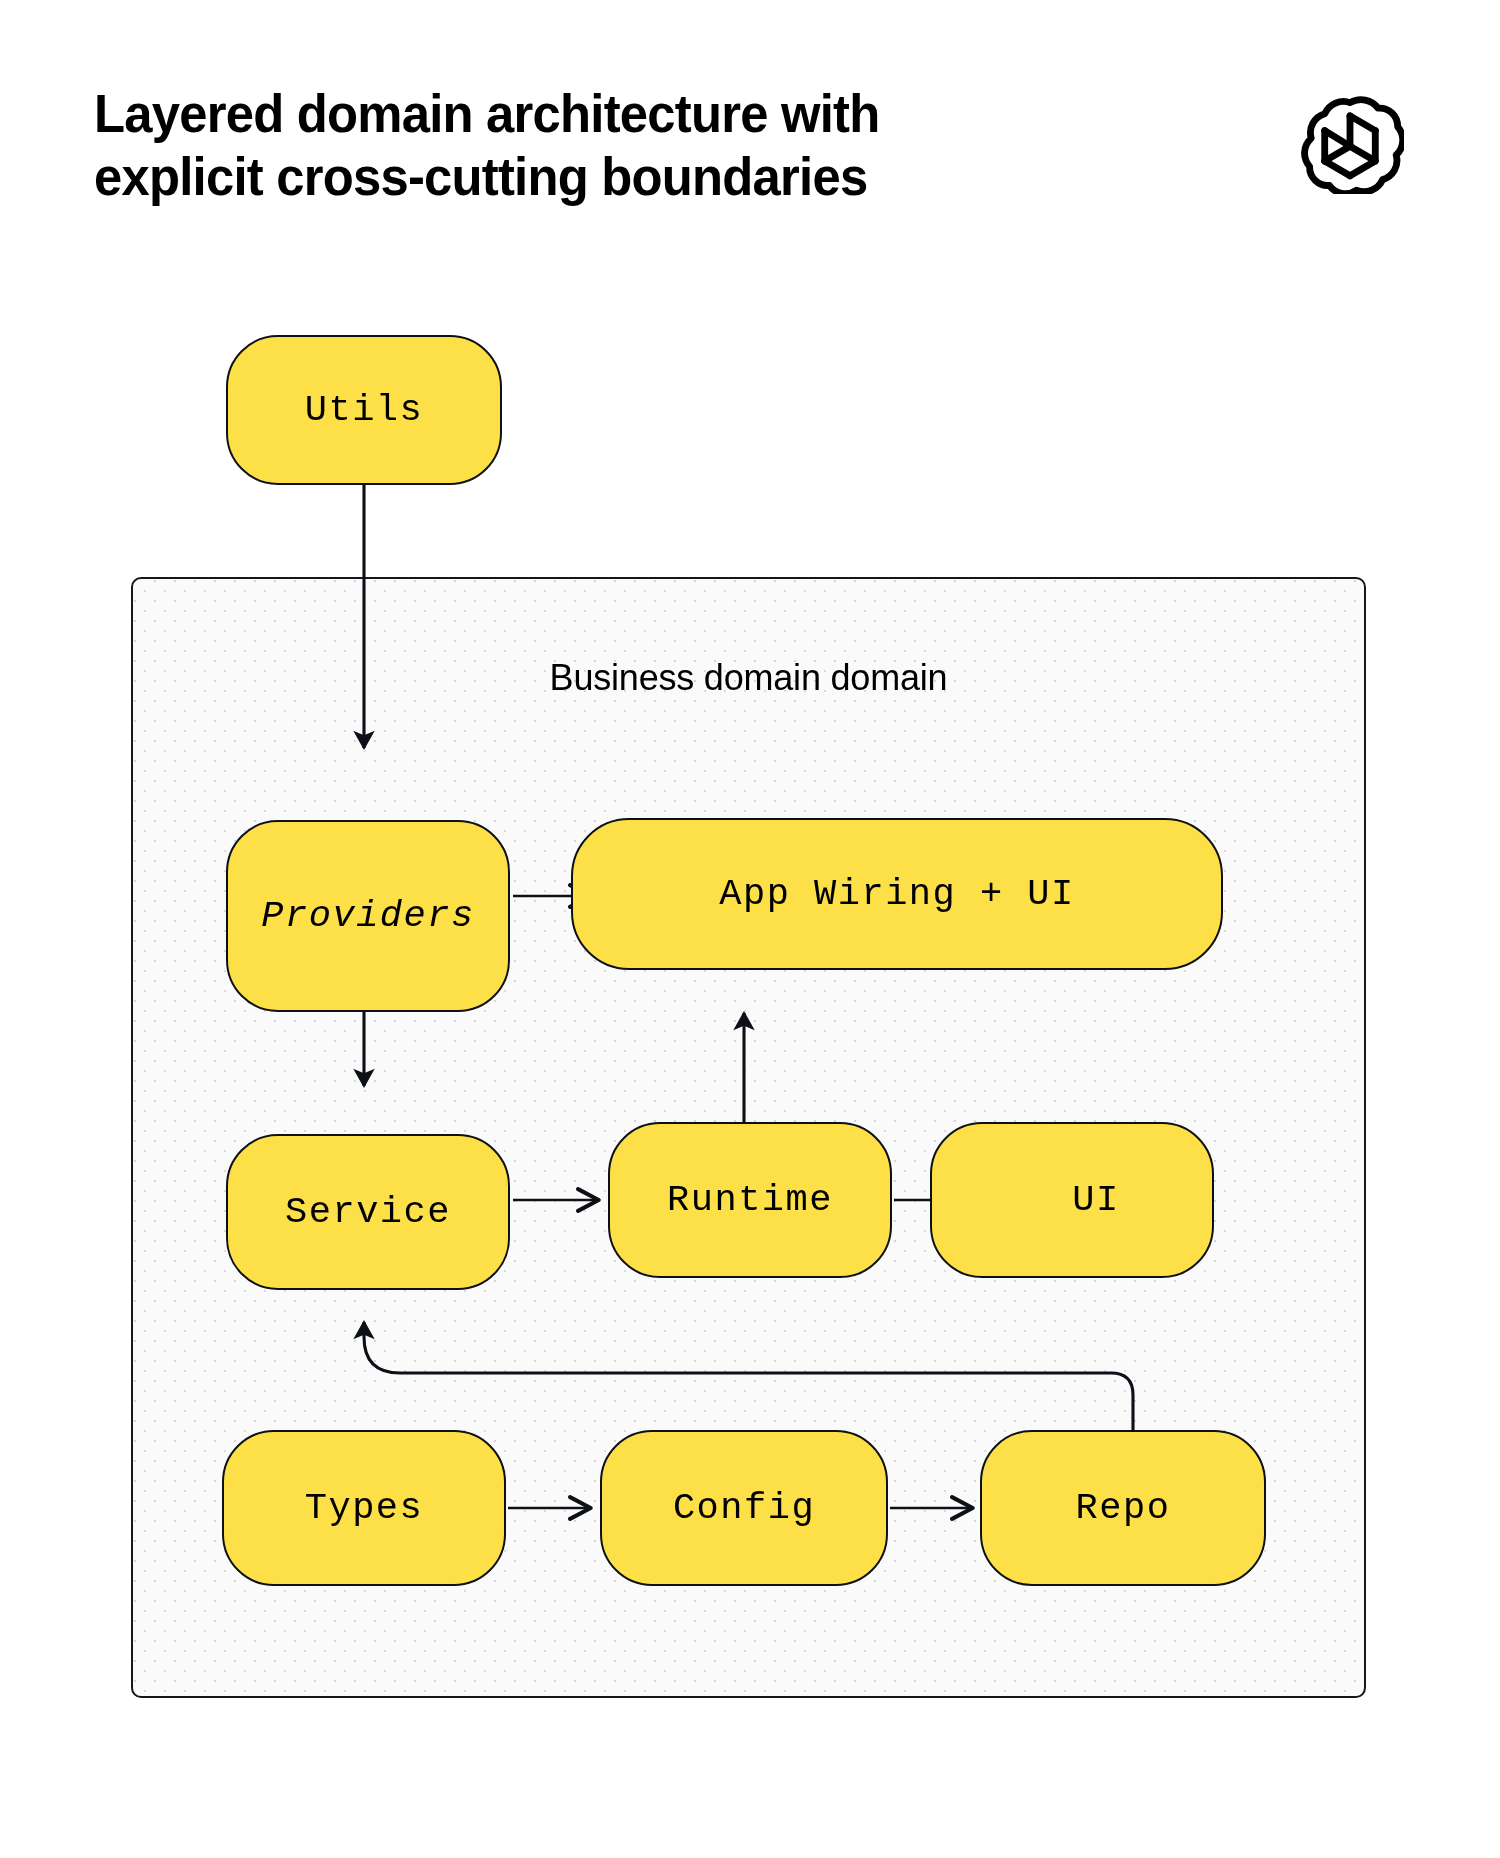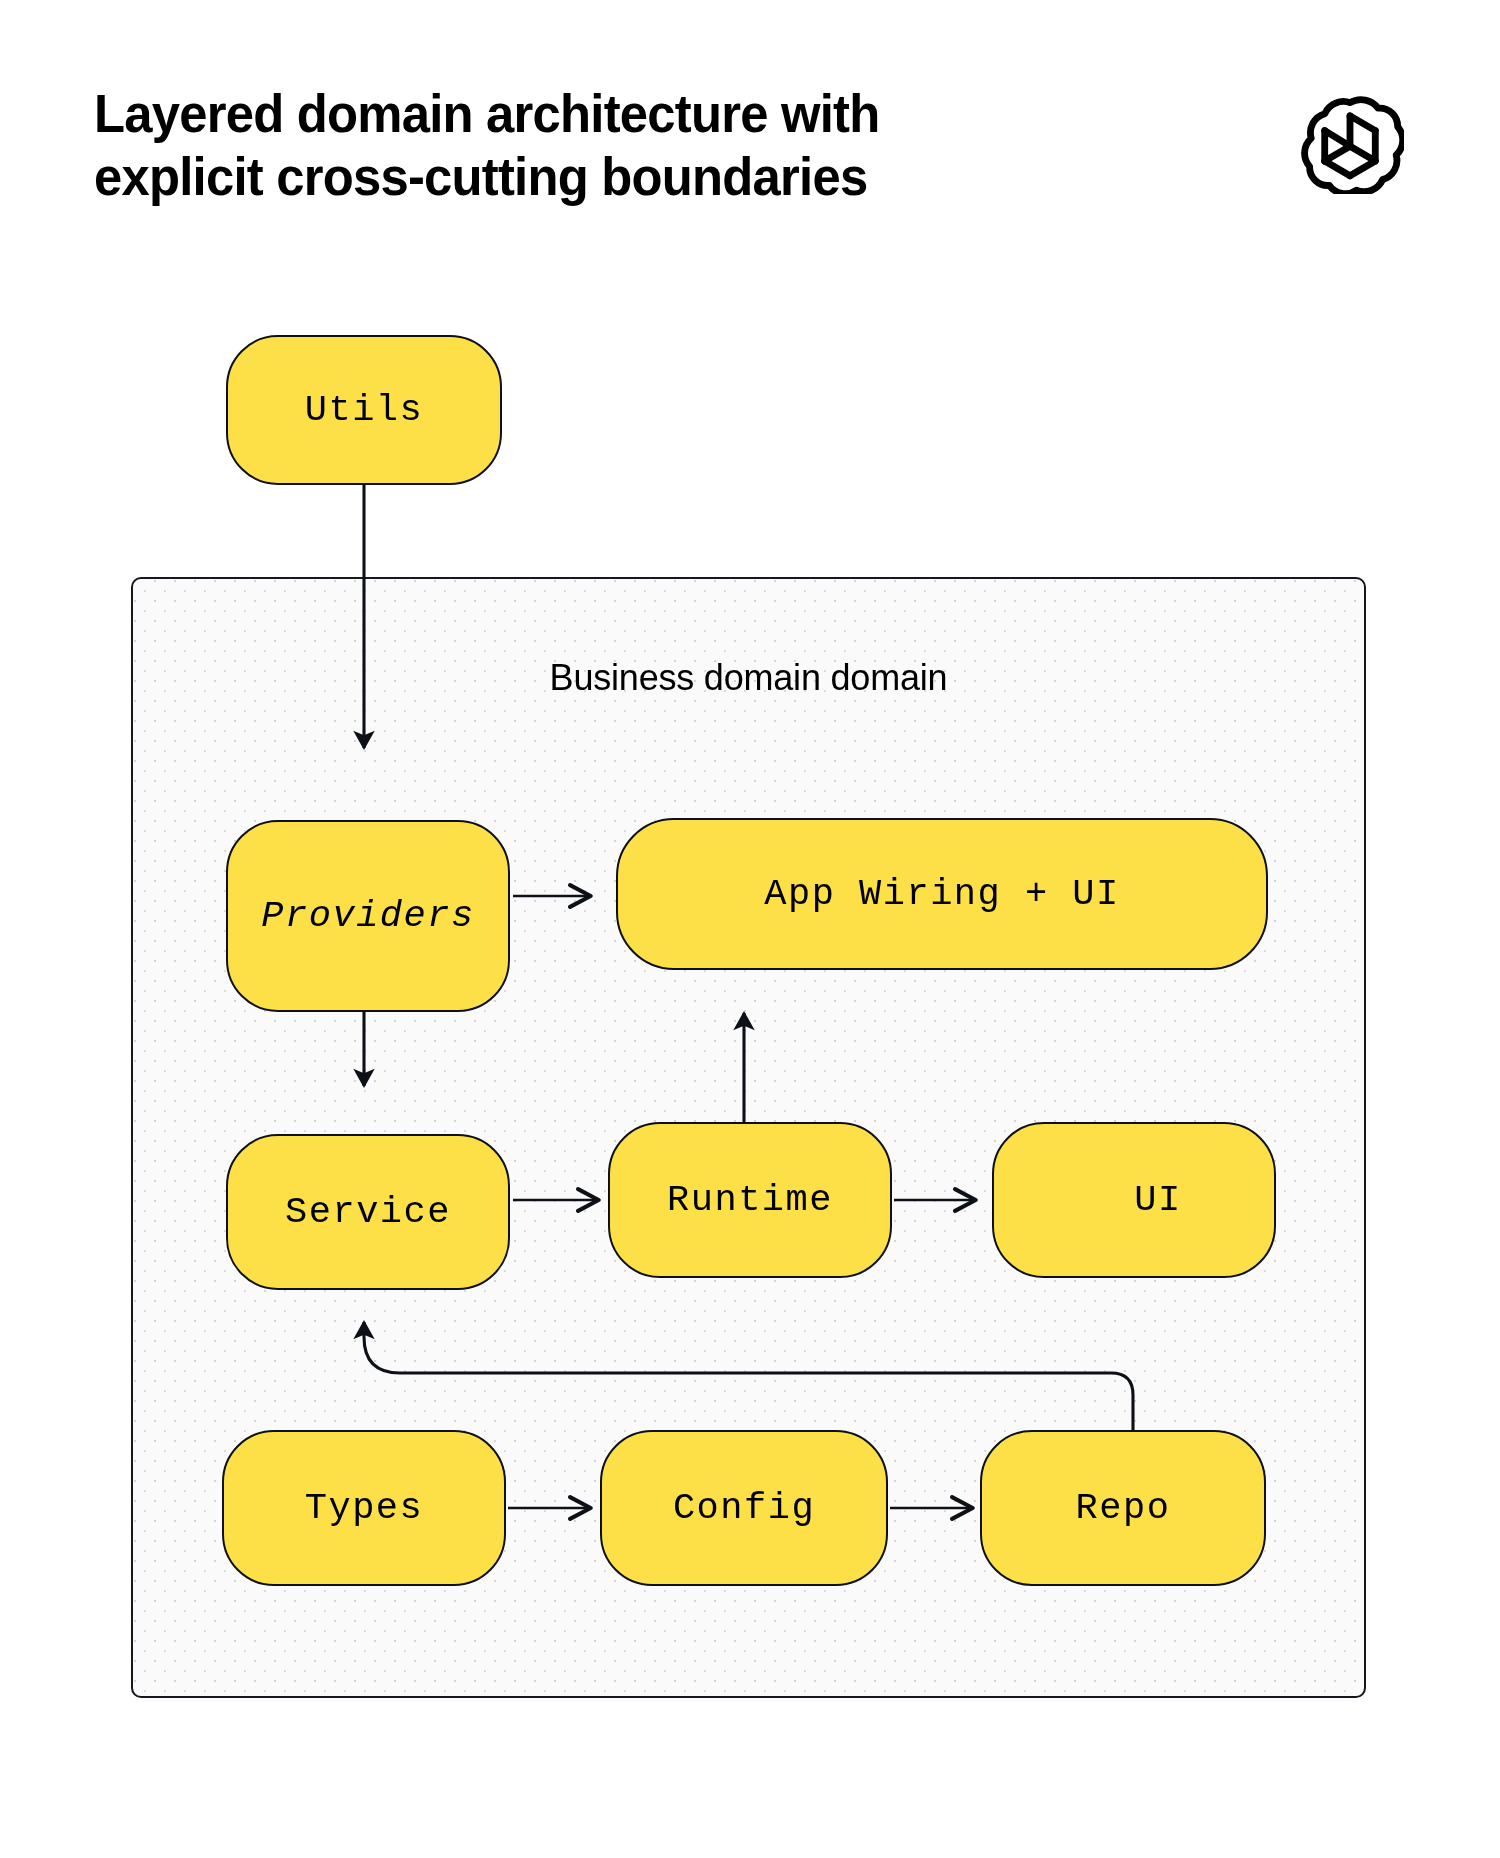--- a/index.html
+++ b/index.html
@@ -179,33 +179,33 @@
   </svg>
 
   <div class="node" style="left:226px; top:335px; width:276px; height:150px;">
     <span>Utils</span>
   </div>
 
   <div class="node" style="left:226px; top:820px; width:284px; height:192px;font-style:italic;">
     <span>Providers</span>
   </div>
 
-  <div class="node wide" style="left:616px; top:818px; width:652px; height:152px;">
+  <div class="node wide" style="left:571px; top:818px; width:652px; height:152px;">
     <span>App Wiring + UI</span>
   </div>
 
   <div class="node" style="left:226px; top:1122px; width:284px; height:156px;margin-top:12px;">
     <span>Service</span>
   </div>
 
   <div class="node" style="left:608px; top:1122px; width:284px; height:156px;">
     <span>Runtime</span>
   </div>
 
-  <div class="node" style="left:992px; top:1122px; width:284px; height:156px;padding-left:48px;">
+  <div class="node" style="left:930px; top:1122px; width:284px; height:156px;padding-left:48px;">
     <span>UI</span>
   </div>
 
   <div class="node" style="left:222px; top:1430px; width:284px; height:156px;">
     <span>Types</span>
   </div>
 
   <div class="node" style="left:600px; top:1430px; width:288px; height:156px;">
     <span>Config</span>
   </div>

